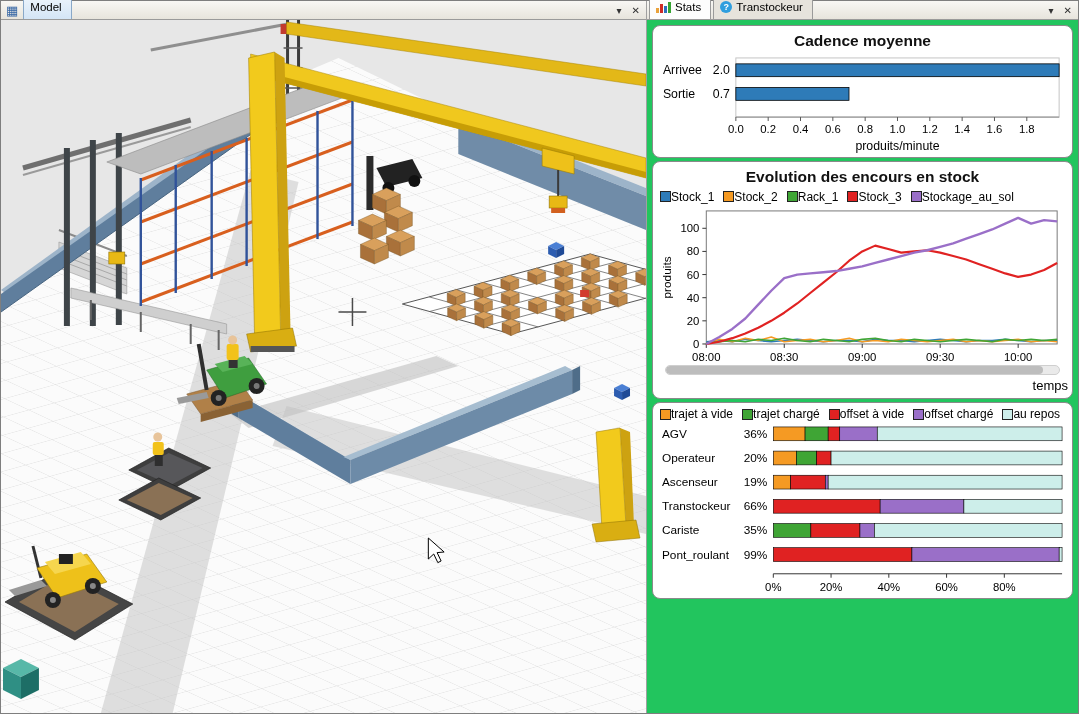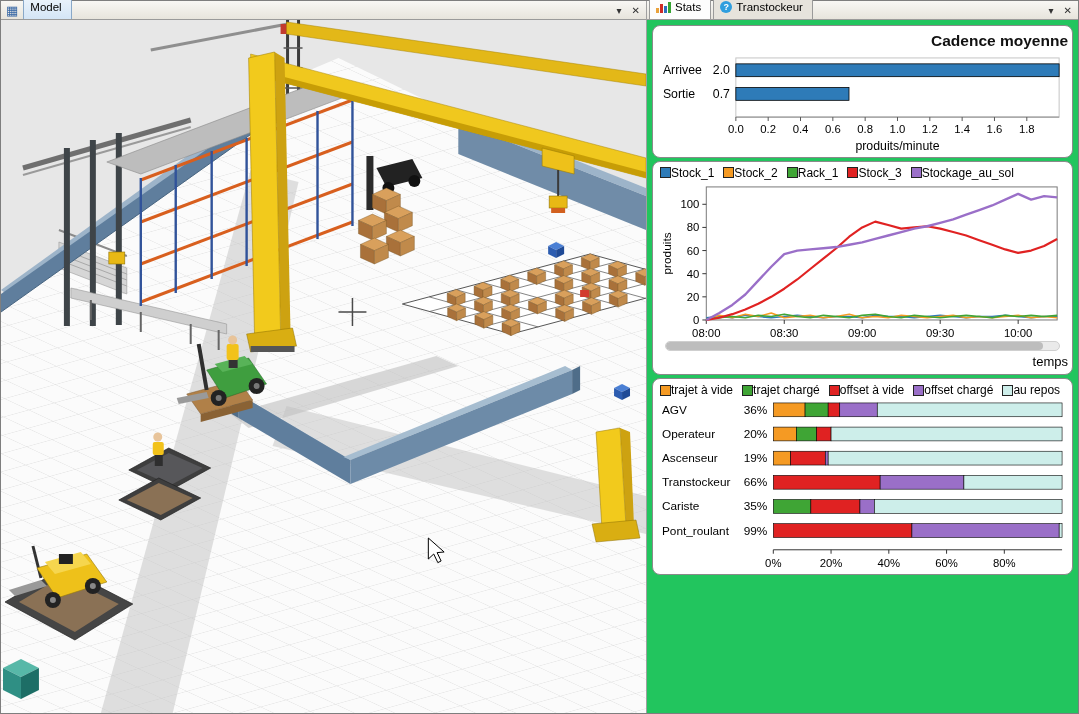--- a/index.html
+++ b/index.html
@@ -18,21 +18,21 @@
 .viewport svg{display:block;width:100%;height:100%}
 .statsicon{display:inline-flex;align-items:flex-end;gap:1px;height:11px}
 .statsicon i{width:3px;display:block}
 .statsicon i:nth-child(1){height:5px;background:#e9a23b}
 .statsicon i:nth-child(2){height:9px;background:#cf2a27}
 .statsicon i:nth-child(3){height:7px;background:#2f6fbd}
 .statsicon i:nth-child(4){height:11px;background:#36a433}
 .qicon{width:12px;height:12px;border-radius:50%;background:#2f9ede;color:#fff;font-size:9px;font-weight:bold;display:inline-flex;align-items:center;justify-content:center}
 .panels{flex:1;padding:2px 0;overflow:hidden}
 .panel{background:#fff;border:1px solid #8a8a8a;border-radius:8px;margin:3px 5px;padding:4px 4px 2px}
-.panel h2{font-size:15.5px;text-align:right;font-weight:bold;margin:2px 0 4px;color:#111}
+.panel h2{font-size:15.5px;text-align:center;font-weight:bold;margin:2px 0 4px;color:#111}
 .legend{display:flex;flex-wrap:wrap;column-gap:9px;row-gap:2px;padding:0 3px 2px;font-size:12px;align-items:center}
 .li{display:inline-flex;align-items:center;gap:0}
 .sq{width:11px;height:11px;border:1px solid #222;display:inline-block}
 .scrollbar{height:10px;background:#eaeaea;border:1px solid #cfcfcf;border-radius:5px;margin:2px 8px;overflow:hidden}
 .thumb{height:100%;width:96%;background:#bdbdbd;border-radius:5px}
 .xlabel-div{text-align:right;font-size:13px;padding:1px 0 3px}
 svg text{font-family:"Liberation Sans",sans-serif}
 .panel svg{display:block;width:100%}
 </style>
 </head>
@@ -371,20 +371,21 @@
             <text x="309.6" y="80" text-anchor="middle" font-size="11.5" fill="#000">1.4</text>
             <line x1="342.40000000000003" y1="64" x2="342.40000000000003" y2="68" stroke="#555"></line>
             <text x="342.40000000000003" y="80" text-anchor="middle" font-size="11.5" fill="#000">1.6</text>
             <line x1="375.2" y1="64" x2="375.2" y2="68" stroke="#555"></line>
             <text x="375.2" y="80" text-anchor="middle" font-size="11.5" fill="#000">1.8</text>
             <text x="244" y="97" text-anchor="middle" font-size="12.5" fill="#000">produits/minute</text>
           </svg>
       </section>
 
       <section class="panel">
+        <h2>Evolution des encours en stock</h2>
         <div id="encours-legend" class="legend">
             <span class="li">
               <span class="sq" style="background: rgb(46, 123, 184);"></span>
               <span>Stock_1</span>
             </span>
             <span class="li">
               <span class="sq" style="background: rgb(245, 154, 35);"></span>
               <span>Stock_2</span>
             </span>
             <span class="li">

